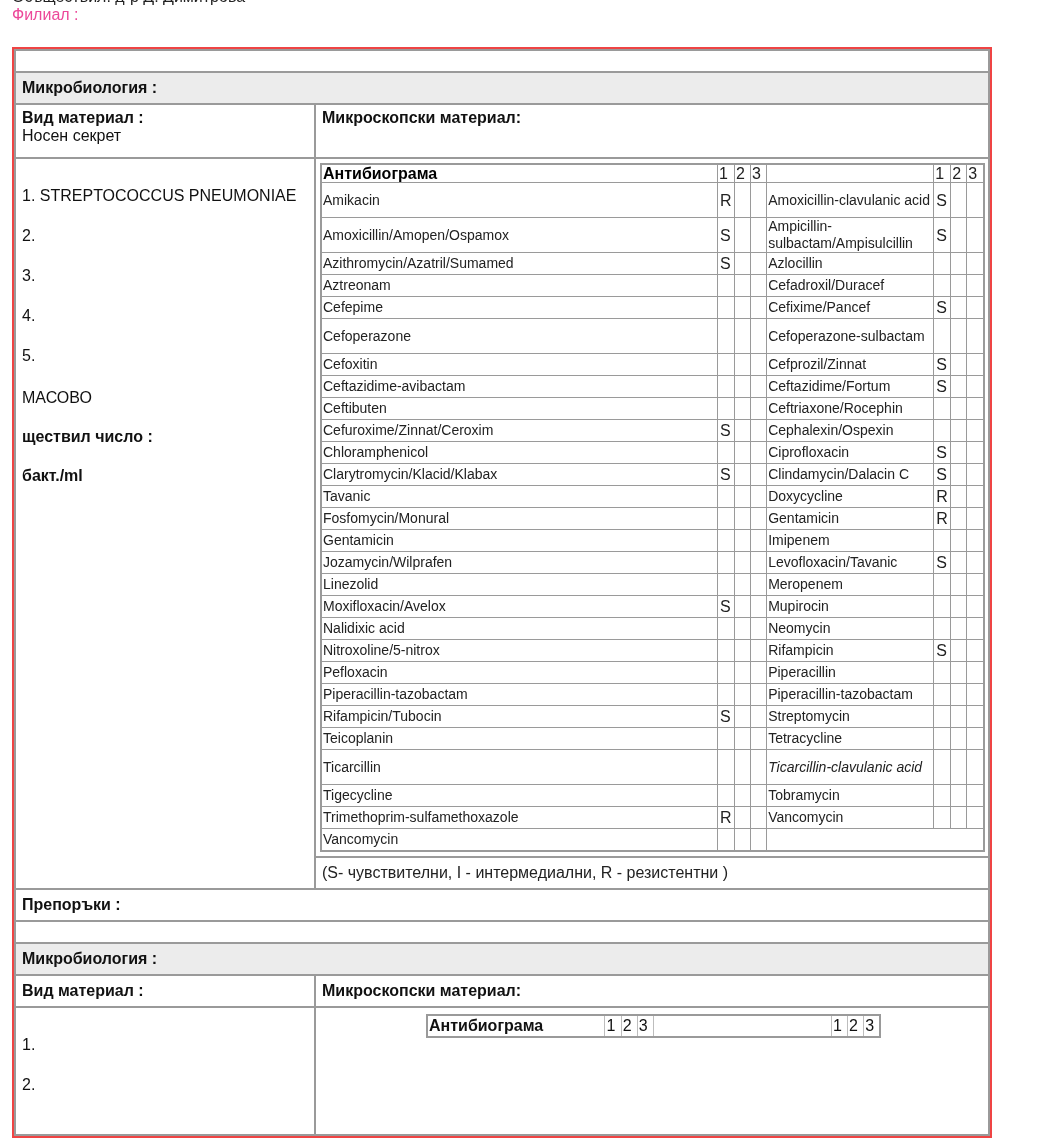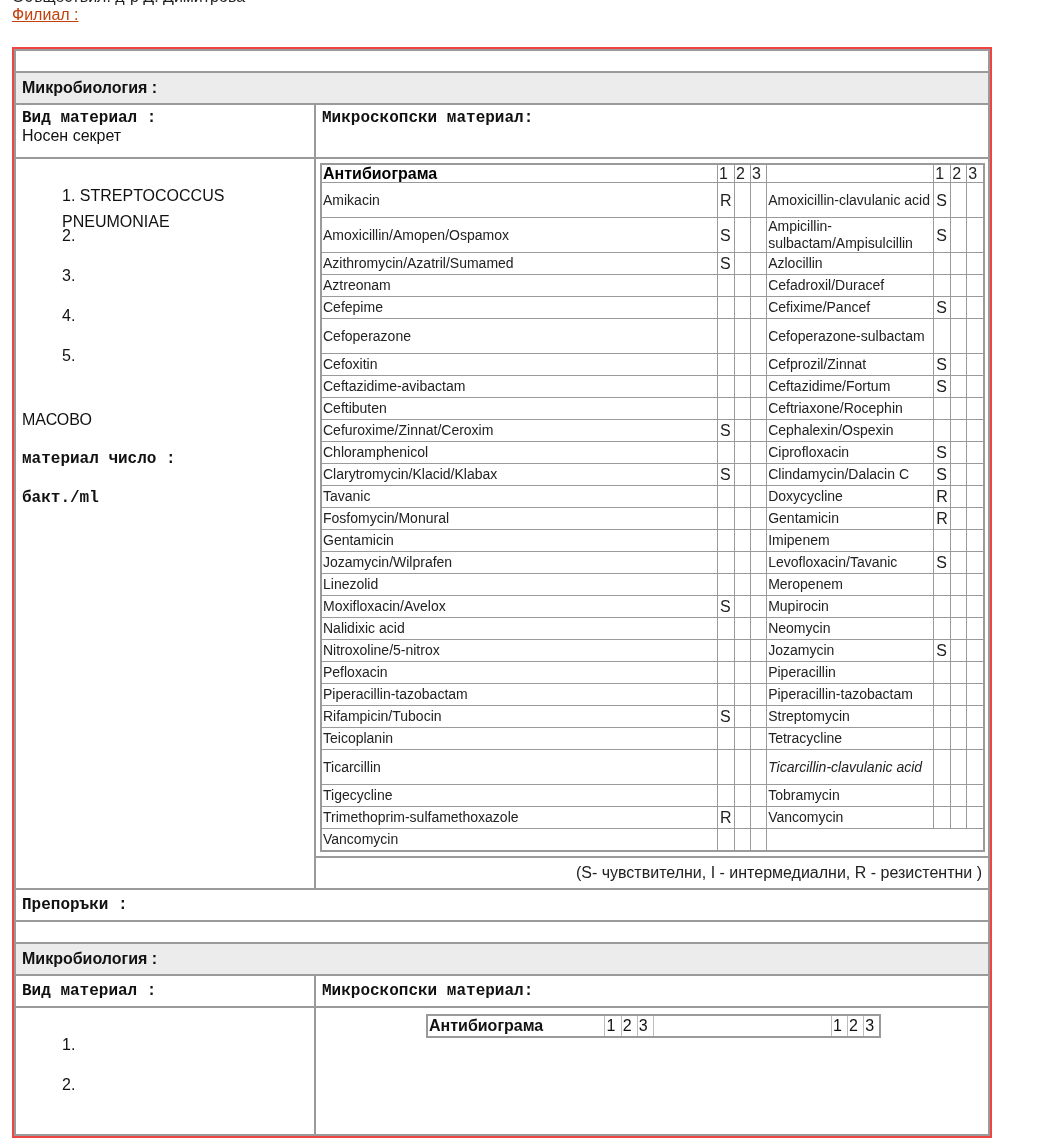--- a/index.html
+++ b/index.html
@@ -5,54 +5,54 @@
   html, body { margin: 0; padding: 0; background: #ffffff; }
   body {
     width: 1060px; height: 1147px; overflow: hidden; position: relative;
     font-family: "Liberation Sans", sans-serif; color: #111;
   }
   .top-cut {
     position: absolute; left: 12px; top: -12px; font-size: 16px; color: #222;
     white-space: nowrap;
   }
   .filial {
-    position: absolute; left: 12px; top: 6px; font-size: 16px; color: #c2410c; text-decoration: underline;
+    position: absolute; left: 12px; top: 6px; font-size: 16px; color: #ec4899;
   }
   .outer {
     position: absolute; left: 12px; top: 47px; width: 980px;
     border: 2px solid #ef4444; box-sizing: border-box;
   }
   table { border-collapse: collapse; }
   .main { width: 100%; table-layout: fixed; }
   .main > tbody > tr > td {
     border: 2px solid #9a9a9a; padding: 0 6px; vertical-align: top; font-size: 16px;
   }
   .blank-row td { height: 20px; }
   .section-head td {
     background: #ececec; font-weight: bold; height: 30px; vertical-align: middle !important;
   }
-  .label-bold { font-weight: bold; font-family: Liberation Mono, monospace; }
+  .label-bold { font-weight: bold; }
   .mat-row td { height: 48px; padding-top: 4px !important; }
   .org-list { padding-top: 24px; }
-  .org-list div { height: 40px; line-height: 26px; margin-left: 40px; }
-  .org-extra { margin-top: 24px; }
+  .org-list div { height: 40px; line-height: 26px; }
+  .org-extra { margin-top: 2px; }
   .org-extra div { height: 39px; line-height: 26px; }
   .ab-wrap { padding: 4px 4px 4px 4px !important; }
   .ab {
     width: 665px; border: 2px solid #9a9a9a; table-layout: fixed; font-size: 14px;
   }
   .ab td {
     border: 1px solid #9a9a9a; padding: 0 1px; line-height: 17px; vertical-align: middle;
     color: #222;
   }
   .ab .res { text-align: left; font-size: 16px; padding-left: 2px; }
   .ab .hd { font-size: 16px; font-weight: bold; color: #000; }
   .ab .hn { font-size: 16px; }
   .ab td.short { height: 21px; }
-  .legend-cell { text-align: right; height: 30px; vertical-align: middle !important; font-size: 17px; color: #222; }
+  .legend-cell { text-align: left; height: 30px; vertical-align: middle !important; font-size: 17px; color: #222; }
   .rec-row td { height: 30px; vertical-align: middle !important; margin-top: 8px; }
   .ab2 { width: 455px; border: 2px solid #9a9a9a; table-layout: fixed; margin-left: 104px; font-size: 16px; }
   .ab2 td { border: 1px solid #bdbdbd; height: 20px; padding: 0 1px; }
 </style>
 </head>
 <body>
 
 <div class="top-cut">Осъ­ществил: д-р Д. Димитрова</div>
 <div class="filial">Филиал :</div>
 
@@ -82,21 +82,21 @@
         <td rowspan="2">
           <div class="org-list">
             <div>1. STREPTOCOCCUS PNEUMONIAE</div>
             <div>2.</div>
             <div>3.</div>
             <div>4.</div>
             <div>5.</div>
           </div>
           <div class="org-extra">
             <div>МАСОВО</div>
-            <div class="label-bold">материал число :</div>
+            <div class="label-bold">ществил число :</div>
             <div class="label-bold">бакт./ml</div>
           </div>
         </td>
         <td class="ab-wrap">
           <table class="ab">
             <colgroup>
               <col style="width:394px">
                 <col style="width:17px">
                 <col style="width:16px">
                 <col style="width:16px">
@@ -304,21 +304,21 @@
                   <td class="short">Neomycin</td>
                   <td class="res short"></td>
                   <td class="res short"></td>
                   <td class="res short"></td>
                 </tr>
                 <tr>
                   <td class="short">Nitroxoline/5-nitrox</td>
                   <td class="res short"></td>
                   <td class="res short"></td>
                   <td class="res short"></td>
-                  <td class="short">Jozamycin</td>
+                  <td class="short">Rifampicin</td>
                   <td class="res short">S</td>
                   <td class="res short"></td>
                   <td class="res short"></td>
                 </tr>
                 <tr>
                   <td class="short">Pefloxacin</td>
                   <td class="res short"></td>
                   <td class="res short"></td>
                   <td class="res short"></td>
                   <td class="short">Piperacillin</td>

